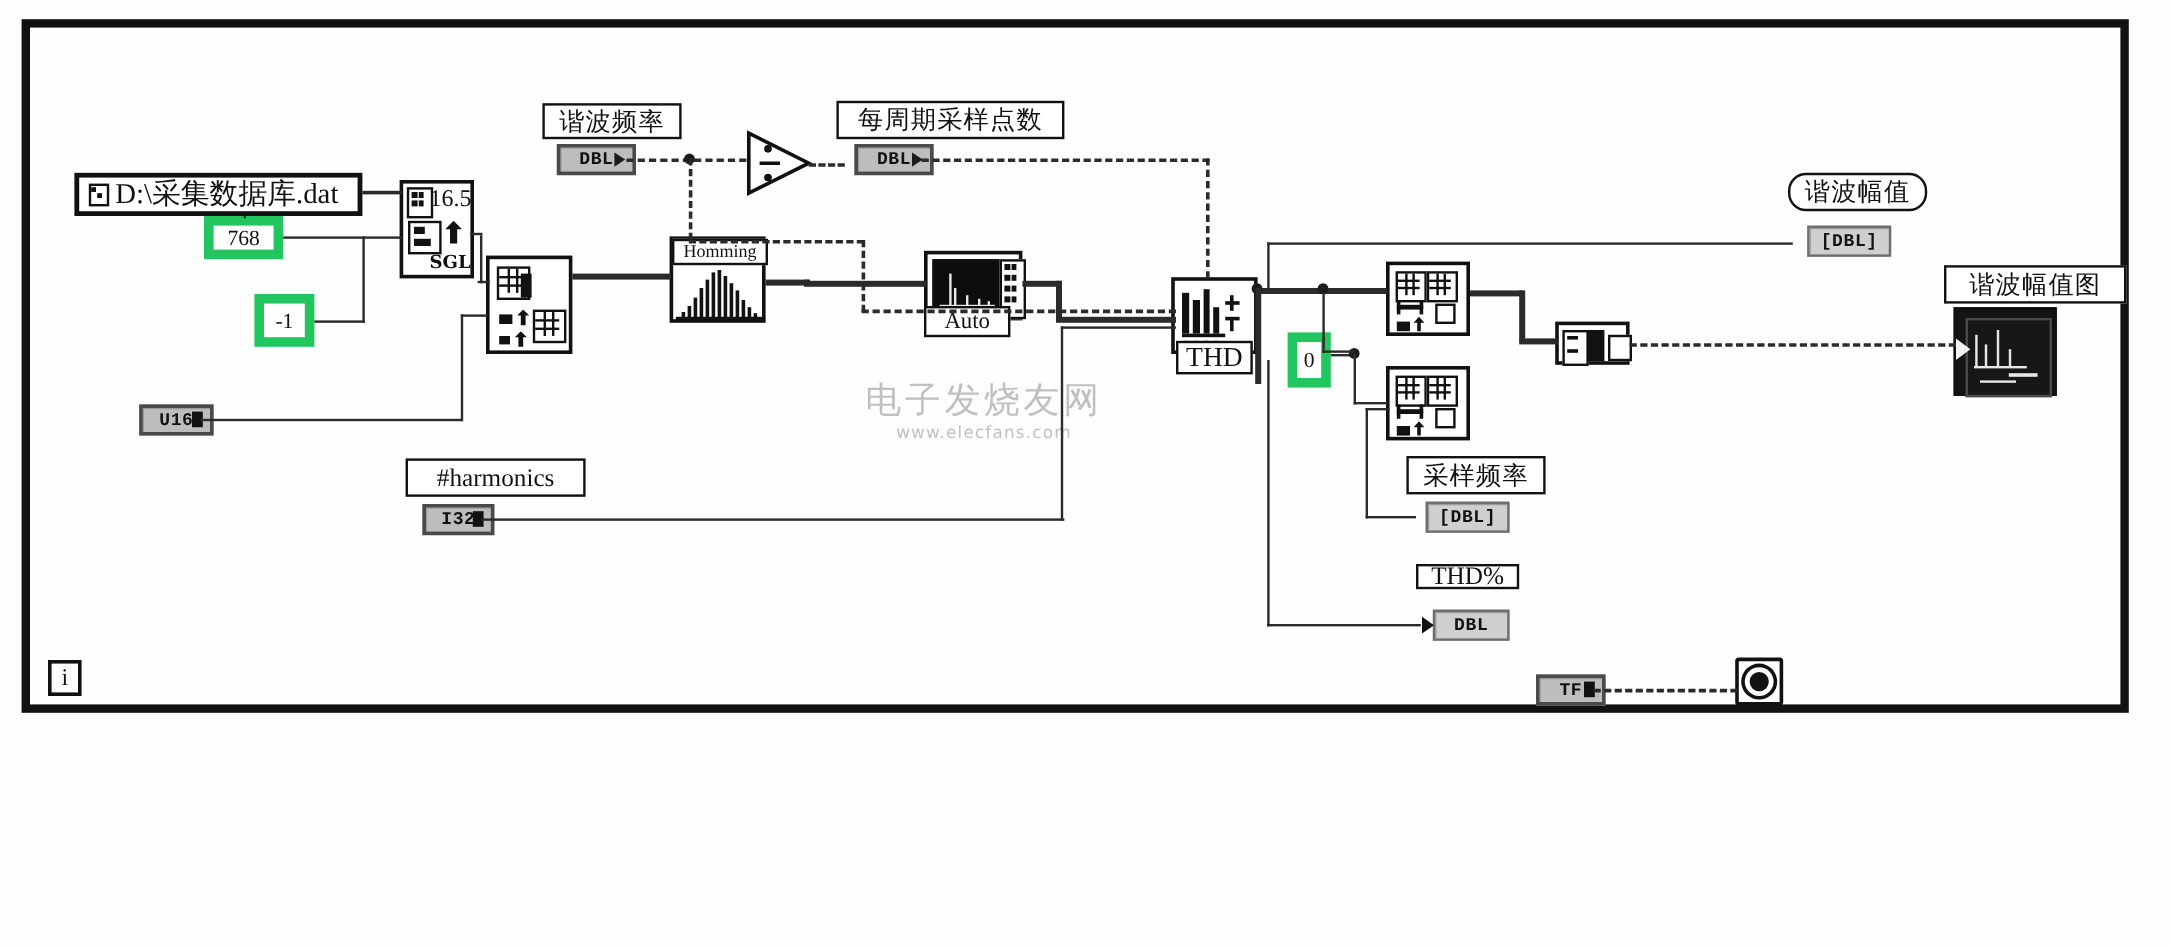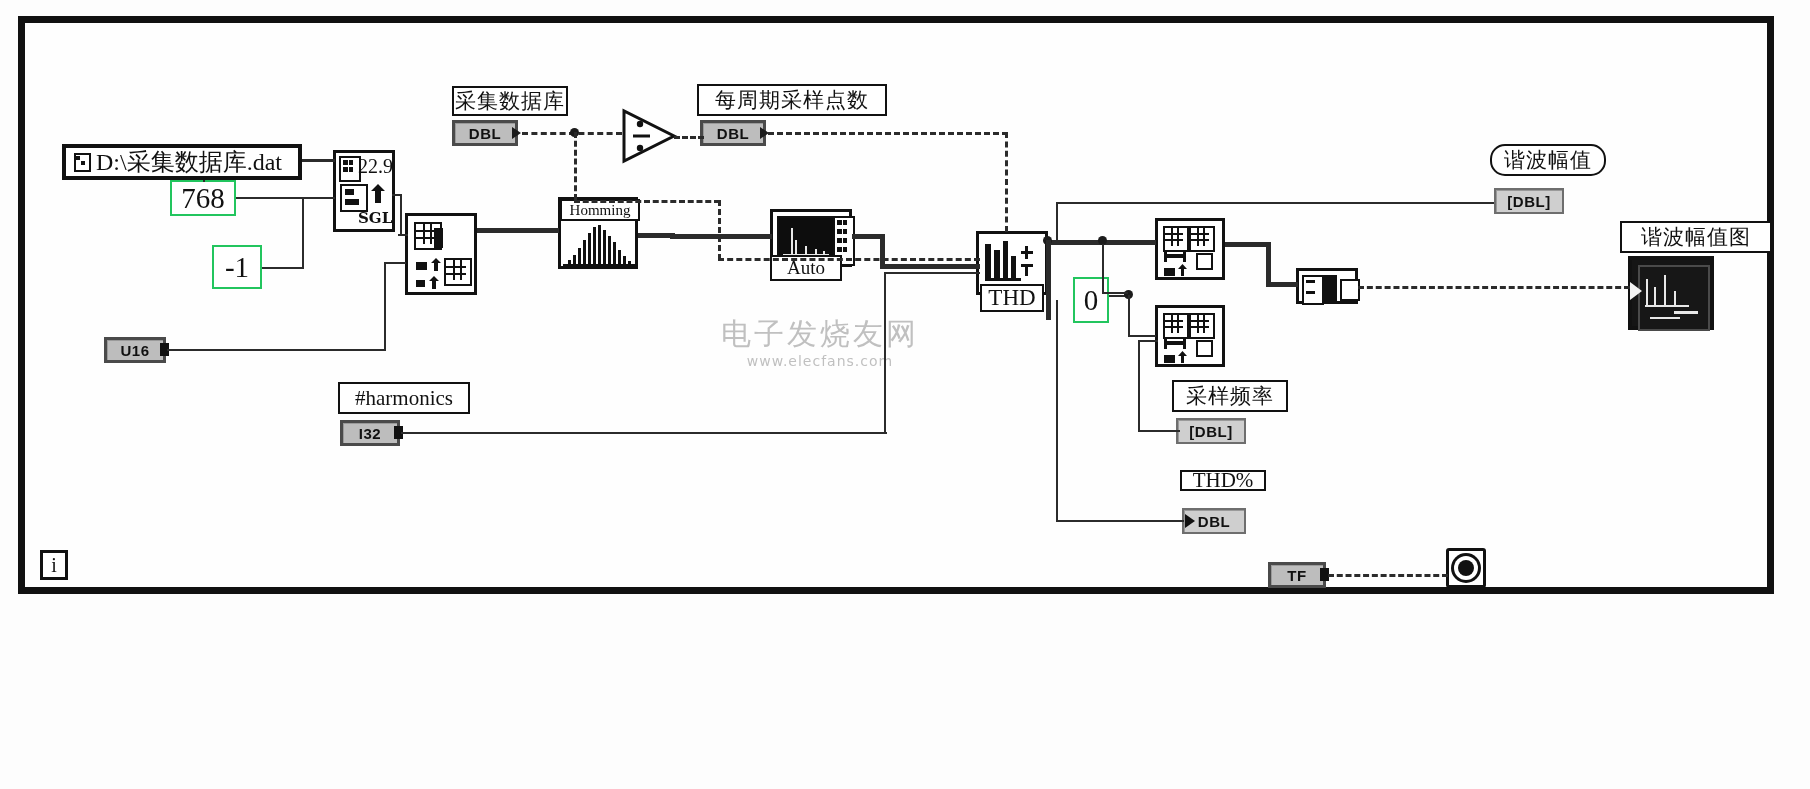--- a/index.html
+++ b/index.html
@@ -12,29 +12,29 @@
   .diagram-frame{position:absolute;left:18px;top:16px;width:1756px;height:578px;
       border:7px solid #111;background:#fefefe;box-sizing:border-box;}
   .lbl{position:absolute;box-sizing:border-box;border:2px solid #111;background:#fff;
        display:flex;align-items:center;justify-content:center;color:#111;
        font-family:"DejaVu Sans", sans-serif;white-space:nowrap;line-height:1;}
   .lbl-cn{font-size:21px;letter-spacing:1px;font-weight:500;}
   .lbl-en{font-family:"Liberation Serif",serif;font-size:21px;}
 
   
   .term{position:absolute;box-sizing:border-box;display:flex;align-items:center;
-        justify-content:center;font-family:Liberation Sans, sans-serif;font-weight:bold;
+        justify-content:center;font-family:Liberation Mono, monospace;font-weight:bold;
         font-size:15px;color:#111;background:#cfcfcf;border:2px solid #6e6e6e;
-        box-shadow:1px 1px 0 #9a9a9a inset;letter-spacing:0.5px;}
+        box-shadow:1px 1px 0 #9a9a9a inset;letter-spacing:0.5px;margin-left:12px;}
   .term.ctrl{background:#bdbdbd;border:3px solid #4a4a4a;}
 
   
-  .konst{position:absolute;box-sizing:border-box;border:2px solid #22c55e;background:#fff;
+  .konst{position:absolute;box-sizing:border-box;border:8px solid #22c55e;background:#fff;
      display:flex;align-items:center;justify-content:center;
-     font-family:"Liberation Serif",serif;font-size:29px;color:#111;}
+     font-family:"Liberation Serif",serif;font-size:18px;color:#111;}
 
   
   .vi{position:absolute;box-sizing:border-box;border:3px solid #111;background:#fff;}
   .vi-cap{position:absolute;box-sizing:border-box;border:2px solid #111;background:#fff;
      display:flex;align-items:center;justify-content:center;
      font-family:"Liberation Serif",serif;font-size:19px;color:#111;}
 
   
   .wire{position:absolute;background:#2b2b2b;}
   .wire.h{height:3px;}
@@ -115,21 +115,21 @@
   <div class="blk" style="left:160px;top:343px;width:9px;height:13px;"></div>
 
   <div class="vi" style="left:333px;top:150px;width:62px;height:82px;">
 
     <div class="gridicon" style="left:3px;top:3px;width:18px;height:22px;">
       <i style="left:2px;top:2px;width:5px;height:5px;"></i>
       <i style="left:8px;top:2px;width:4px;height:5px;"></i>
       <i style="left:2px;top:9px;width:5px;height:5px;"></i>
       <i style="left:8px;top:9px;width:4px;height:5px;"></i>
     </div>
-    <div style="position:absolute;left:22px;top:2px;font-family:'Liberation Serif',serif;font-size:20px;color:#111;">22.9</div>
+    <div style="position:absolute;left:22px;top:2px;font-family:'Liberation Serif',serif;font-size:20px;color:#111;">16.5</div>
 
     <div class="gridicon" style="left:4px;top:31px;width:24px;height:24px;">
       <i style="left:3px;top:3px;width:9px;height:6px;"></i>
       <i style="left:3px;top:13px;width:14px;height:6px;border:0;"></i>
     </div>
     <svg width="20" height="22" style="position:absolute;left:33px;top:30px;">
       <path d="M6,20 L6,8 L2,8 L9,1 L16,8 L12,8 L12,20 Z" fill="#111"></path>
     </svg>
     <div style="position:absolute;left:22px;top:56px;font-family:'DejaVu Serif',serif;font-weight:bold;font-size:15px;color:#111;">SGL</div>
   </div>
@@ -152,21 +152,21 @@
     <div class="blk" style="left:8px;top:64px;width:9px;height:7px;"></div>
     <svg width="12" height="14" style="position:absolute;left:22px;top:42px;">
       <path d="M4,13 L4,5 L1,5 L6,0 L11,5 L8,5 L8,13 Z" fill="#111"></path>
     </svg>
     <svg width="12" height="14" style="position:absolute;left:20px;top:60px;">
       <path d="M4,13 L4,5 L1,5 L6,0 L11,5 L8,5 L8,13 Z" fill="#111"></path>
     </svg>
   </div>
 
   <div class="lbl lbl-cn" style="left:452px;top:86px;width:116px;height:30px;">
-    <span>采集数据库</span>
+    <span>谐波频率</span>
   </div>
   <div class="term ctrl" style="left:452px;top:120px;width:66px;height:26px;">
     <span>DBL</span>
   </div>
   <div class="arrow" style="left:512px;top:127px;"></div>
 
   <div class="divtri-wrap" style="left:620px;top:107px;">
     <svg width="58" height="58">
       <polygon points="4,4 4,54 54,29" fill="#ffffff" stroke="#111" stroke-width="3"></polygon>
       <circle cx="20" cy="17" r="3.2" fill="#111"></circle>
@@ -348,21 +348,21 @@
   <div class="lbl lbl-en" style="left:1180px;top:470px;width:86px;height:21px;">
     <span>THD%</span>
   </div>
   <div class="term" style="left:1182px;top:508px;width:64px;height:26px;">
     <span>DBL</span>
   </div>
   <svg width="12" height="14" style="position:absolute;left:1185px;top:514px;">
     <polygon points="0,0 10,7 0,14" fill="#111"></polygon>
   </svg>
 
-  <div class="lbl lbl-en" style="left:338px;top:382px;width:132px;height:32px;">
+  <div class="lbl lbl-en" style="left:338px;top:382px;width:150px;height:32px;">
     <span>#harmonics</span>
   </div>
   <div class="term ctrl" style="left:340px;top:420px;width:60px;height:26px;">
     <span>I32</span>
   </div>
   <div class="blk" style="left:394px;top:426px;width:9px;height:13px;"></div>
 
   <div class="iter" style="left:40px;top:550px;width:28px;height:30px;">
     <span>i</span>
   </div>

